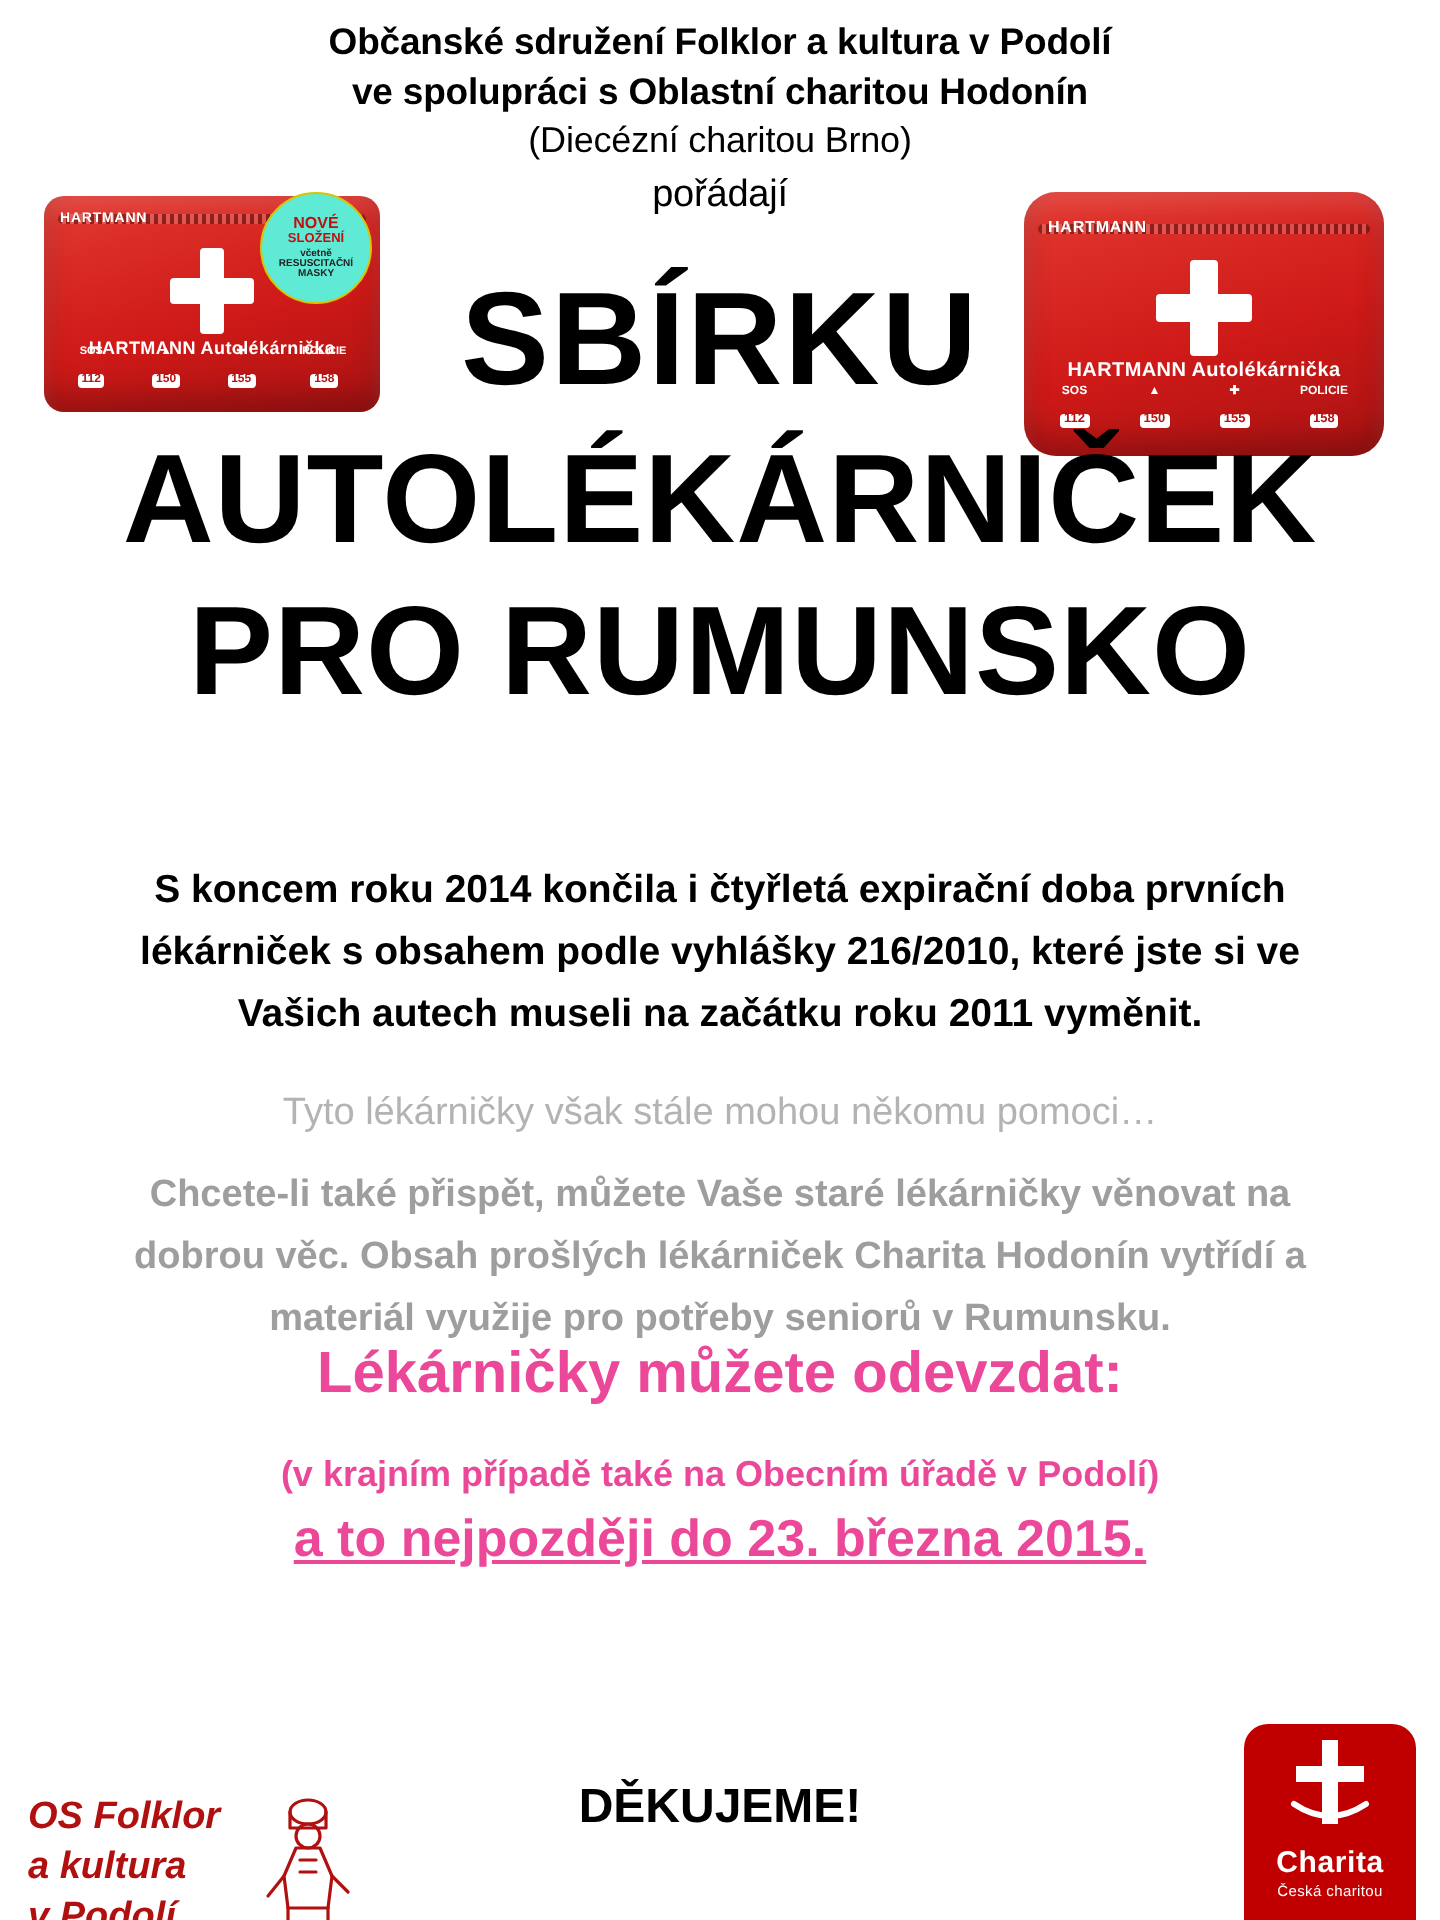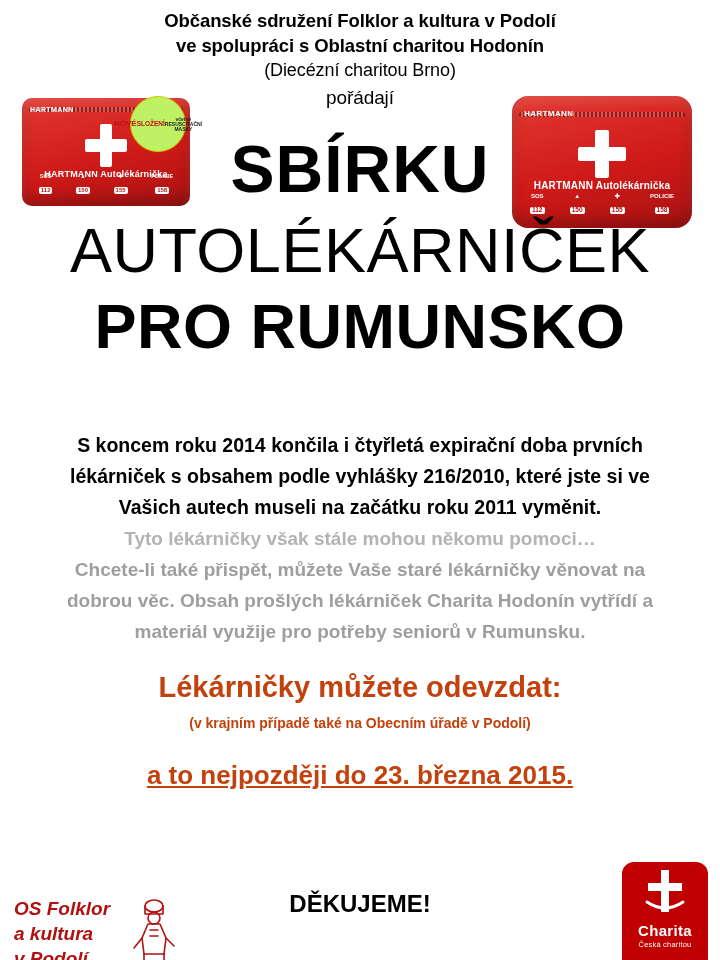--- a/index.html
+++ b/index.html
@@ -160,23 +160,24 @@
   .kit-right .numbers .num .t { font-size: 6px; }
   .kit-right .numbers .num .v { font-size: 6.5px; }
 
   .badge-new {
     position: absolute;
     right: 4px;
     top: -2px;
     width: 54px;
     height: 54px;
     border-radius: 50%;
-    background: #bef264;
+    background: #5eead4;
     border: 1px solid #d8c400;
     display: flex;
+    flex-direction: column;
     align-items: center;
     justify-content: center;
     text-align: center;
     line-height: 1.05;
     z-index: 3;
   }
   .badge-new .b1 { font-size: 8px; font-weight: bold; color: #c01010; }
   .badge-new .b2 { font-size: 5px; font-weight: bold; color: #222; margin-top: 1px; }
   .badge-new .b3 { font-size: 6.5px; font-weight: bold; color: #c01010; margin-top: 1px; }
 
@@ -190,21 +191,21 @@
     z-index: 4;
   }
   .t-sbirku {
     font-size: 66px;
     font-weight: bold;
     letter-spacing: 1px;
     line-height: 74px;
   }
   .t-auto {
     font-size: 63px;
-    font-weight: normal;
+    font-weight: bold;
     letter-spacing: 0.5px;
     line-height: 80px;
     margin-top: 4px;
   }
   .t-pro {
     font-size: 63px;
     font-weight: bold;
     letter-spacing: 0.5px;
     line-height: 72px;
   }
@@ -218,62 +219,64 @@
     text-align: center;
   }
   .p-dark {
     font-size: 19.5px;
     font-weight: bold;
     line-height: 31px;
     color: #000000;
   }
   .p-gray {
     font-size: 19px;
-    font-weight: bold;
+    font-weight: normal;
     line-height: 31px;
     color: #b3b3b3;
+    margin-top: 18px;
   }
   .p-gray2 {
     font-size: 19px;
     font-weight: bold;
     line-height: 31px;
     color: #9e9e9e;
+    margin-top: 10px;
   }
 
   
   .cta-block {
     position: absolute;
     top: 668px;
     left: 0;
     width: 720px;
     text-align: center;
-    color: #c2410c;
+    color: #ec4899;
   }
   .cta-1 {
     font-size: 29px;
     font-weight: bold;
     line-height: 38px;
   }
   .cta-2 {
     font-size: 29px;
     font-weight: bold;
     line-height: 40px;
   }
   .cta-3 {
-    font-size: 14px;
+    font-size: 18px;
     font-weight: bold;
     line-height: 30px;
-    margin-top: 2px;
+    margin-top: 16px;
   }
   .cta-4 {
     font-size: 26px;
     font-weight: bold;
     line-height: 34px;
     text-decoration: underline;
-    margin-top: 20px;
+    margin-top: 0;
   }
 
   
   .thanks {
     position: absolute;
     left: 0;
     width: 720px;
     top: 890px;
     text-align: center;
     font-size: 24px;

